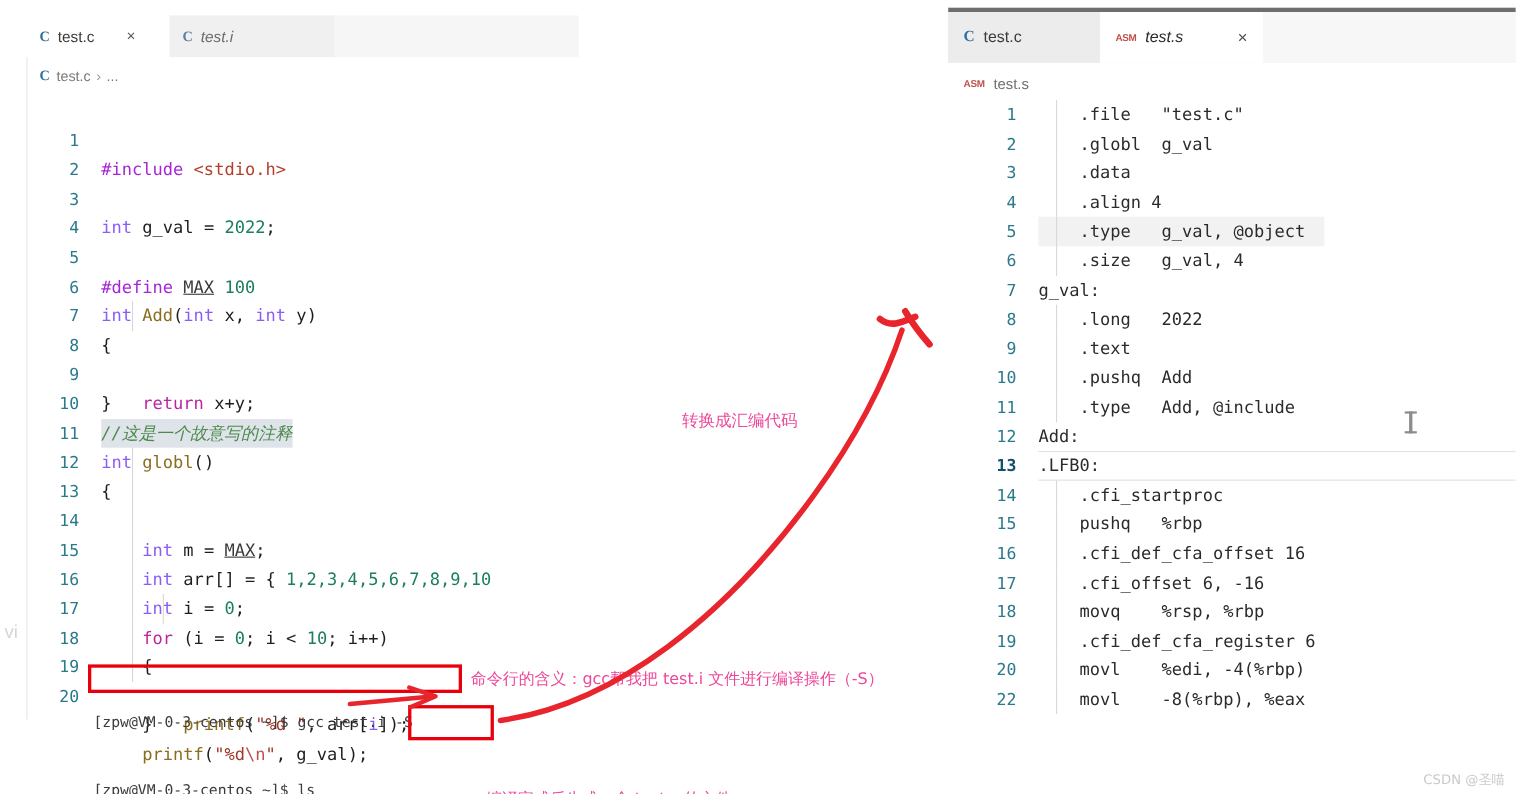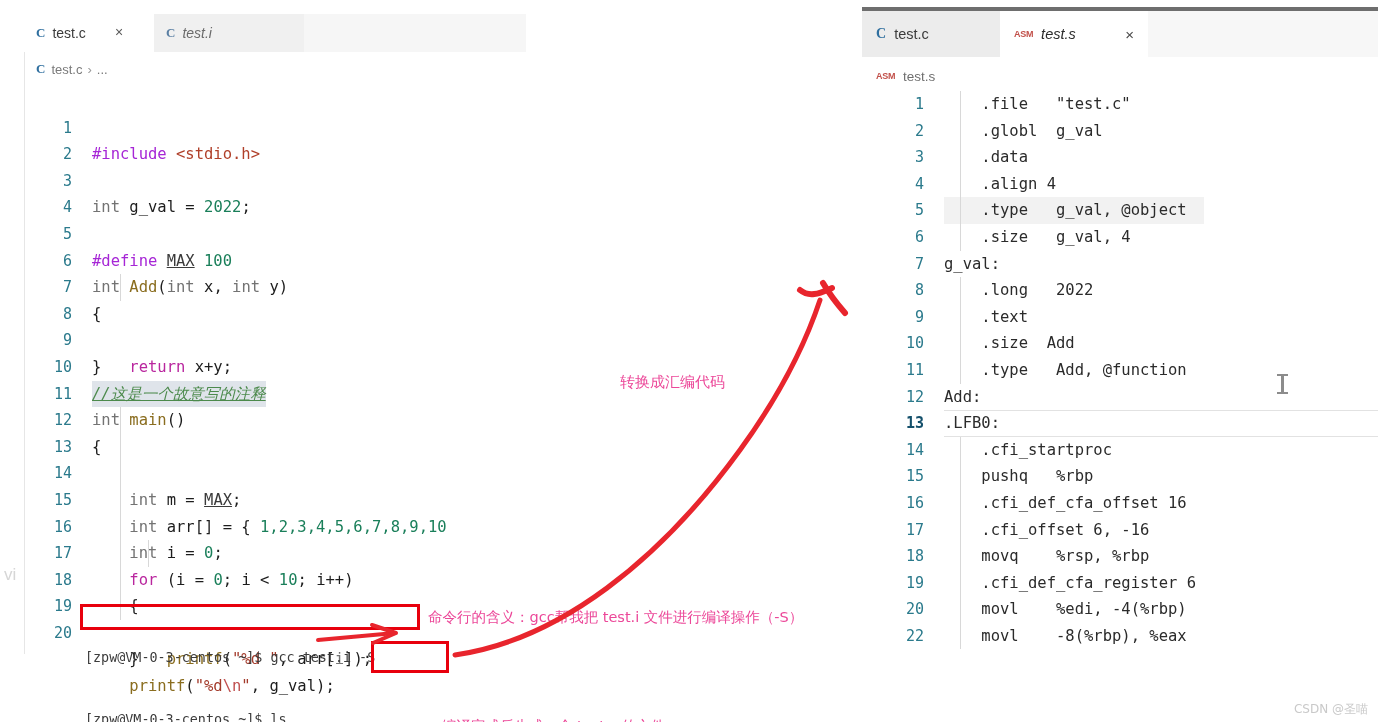--- a/index.html
+++ b/index.html
@@ -62,27 +62,27 @@
   .ctext{position:absolute;left:68px;}
   .indentguide{
     position:absolute;left:96px;top:0;width:1px;height:26.6px;background:#d8d8d8;
   }
   .indentguide2{
     position:absolute;left:124px;top:0;width:1px;height:26.6px;background:#d8d8d8;
   }
   
   .k-pre{color:#a626d6;}   
   .k-hdr{color:#b0402a;}   
-  .k-type{color:#737373;margin-top:11px;}  
+  .k-type{color:#8b5cf6;margin-top:11px;}  
   .k-id{color:#1d1d1d;}
   .k-num{color:#1a7f5a;}
   .k-fn{color:#8a6d1f;}
   .k-ctrl{color:#b9269e;}  
   .k-str{color:#a33a2a;}
-  .k-comment{color:#4c8a4c;font-style:italic;text-decoration:underline;}
+  .k-comment{color:#4c8a4c;font-style:italic;}
   .k-punc{color:#1d1d1d;}
   .k-paren{color:#1d1d1d;}
   .k-macro{color:#3b3b3b;text-decoration:underline;}
   .hl-sel{background:#dfe4ea;}
 
   
   #terminal{
     position:absolute;left:85px;top:607px;width:340px;height:86px;
     font-family:"DejaVu Sans Mono","Liberation Mono",monospace;
     font-size:13.4px;line-height:20.5px;color:#3c3c3c;white-space:pre;
@@ -230,21 +230,21 @@
     <div class="cl">
       <span class="ln">9</span>
       <span class="ctext"><span class="k-punc">}</span></span>
     </div>
     <div class="cl">
       <span class="ln">10</span>
       <span class="ctext hl-sel k-comment">//这是一个故意写的注释</span>
     </div>
     <div class="cl">
       <span class="ln">11</span>
-      <span class="ctext"><span class="k-type">int</span> <span class="k-fn">main</span><span class="k-paren">()</span></span>
+      <span class="ctext"><span class="k-type">int</span> <span class="k-fn">globl</span><span class="k-paren">()</span></span>
     </div>
     <div class="cl">
       <span class="ln">12</span>
       <span class="ctext"><span class="k-punc">{</span></span>
     </div>
     <div class="cl">
       <span class="ln">13</span>
       <span class="indentguide"></span>
       <span class="ctext">    <span class="k-type">int</span> <span class="k-id">m</span> <span class="k-punc">=</span> <span class="k-macro">MAX</span><span class="k-punc">;</span></span>
     </div>
@@ -334,22 +334,22 @@
   <div class="rcodearea">
     <div class="rcl"><span class="rguide"></span><span class="rln">1</span><span class="rctext">    .file   "test.c"</span></div>
     <div class="rcl"><span class="rguide"></span><span class="rln">2</span><span class="rctext">    .globl  g_val</span></div>
     <div class="rcl"><span class="rguide"></span><span class="rln">3</span><span class="rctext">    .data</span></div>
     <div class="rcl"><span class="rguide"></span><span class="rln">4</span><span class="rctext">    .align 4</span></div>
     <div class="rcl"><span class="rowhl" style="width:260px"></span><span class="rguide"></span><span class="rln">5</span><span class="rctext">    .type   g_val, @object</span></div>
     <div class="rcl"><span class="rguide"></span><span class="rln">6</span><span class="rctext">    .size   g_val, 4</span></div>
     <div class="rcl"><span class="rln">7</span><span class="rctext">g_val:</span></div>
     <div class="rcl"><span class="rguide"></span><span class="rln">8</span><span class="rctext">    .long   2022</span></div>
     <div class="rcl"><span class="rguide"></span><span class="rln">9</span><span class="rctext">    .text</span></div>
-    <div class="rcl"><span class="rguide"></span><span class="rln">10</span><span class="rctext">    .size  Add</span></div>
-    <div class="rcl"><span class="rguide"></span><span class="rln">11</span><span class="rctext">    .type   Add, @function</span></div>
+    <div class="rcl"><span class="rguide"></span><span class="rln">10</span><span class="rctext">    .pushq  Add</span></div>
+    <div class="rcl"><span class="rguide"></span><span class="rln">11</span><span class="rctext">    .type   Add, @include</span></div>
     <div class="rcl"><span class="rln">12</span><span class="rctext">Add:</span></div>
     <div class="rcl"><span class="rowline" style="top:0"></span><span class="rowline" style="top:25.6px"></span><span class="rln b">13</span><span class="rctext">.LFB0:</span></div>
     <div class="rcl"><span class="rguide"></span><span class="rln">14</span><span class="rctext">    .cfi_startproc</span></div>
     <div class="rcl"><span class="rguide"></span><span class="rln">15</span><span class="rctext">    pushq   %rbp</span></div>
     <div class="rcl"><span class="rguide"></span><span class="rln">16</span><span class="rctext">    .cfi_def_cfa_offset 16</span></div>
     <div class="rcl"><span class="rguide"></span><span class="rln">17</span><span class="rctext">    .cfi_offset 6, -16</span></div>
     <div class="rcl"><span class="rguide"></span><span class="rln">18</span><span class="rctext">    movq    %rsp, %rbp</span></div>
     <div class="rcl"><span class="rguide"></span><span class="rln">19</span><span class="rctext">    .cfi_def_cfa_register 6</span></div>
     <div class="rcl"><span class="rguide"></span><span class="rln">20</span><span class="rctext">    movl    %edi, -4(%rbp)</span></div>
     <div class="rcl"><span class="rguide"></span><span class="rln">22</span><span class="rctext">    movl    -8(%rbp), %eax</span></div>

